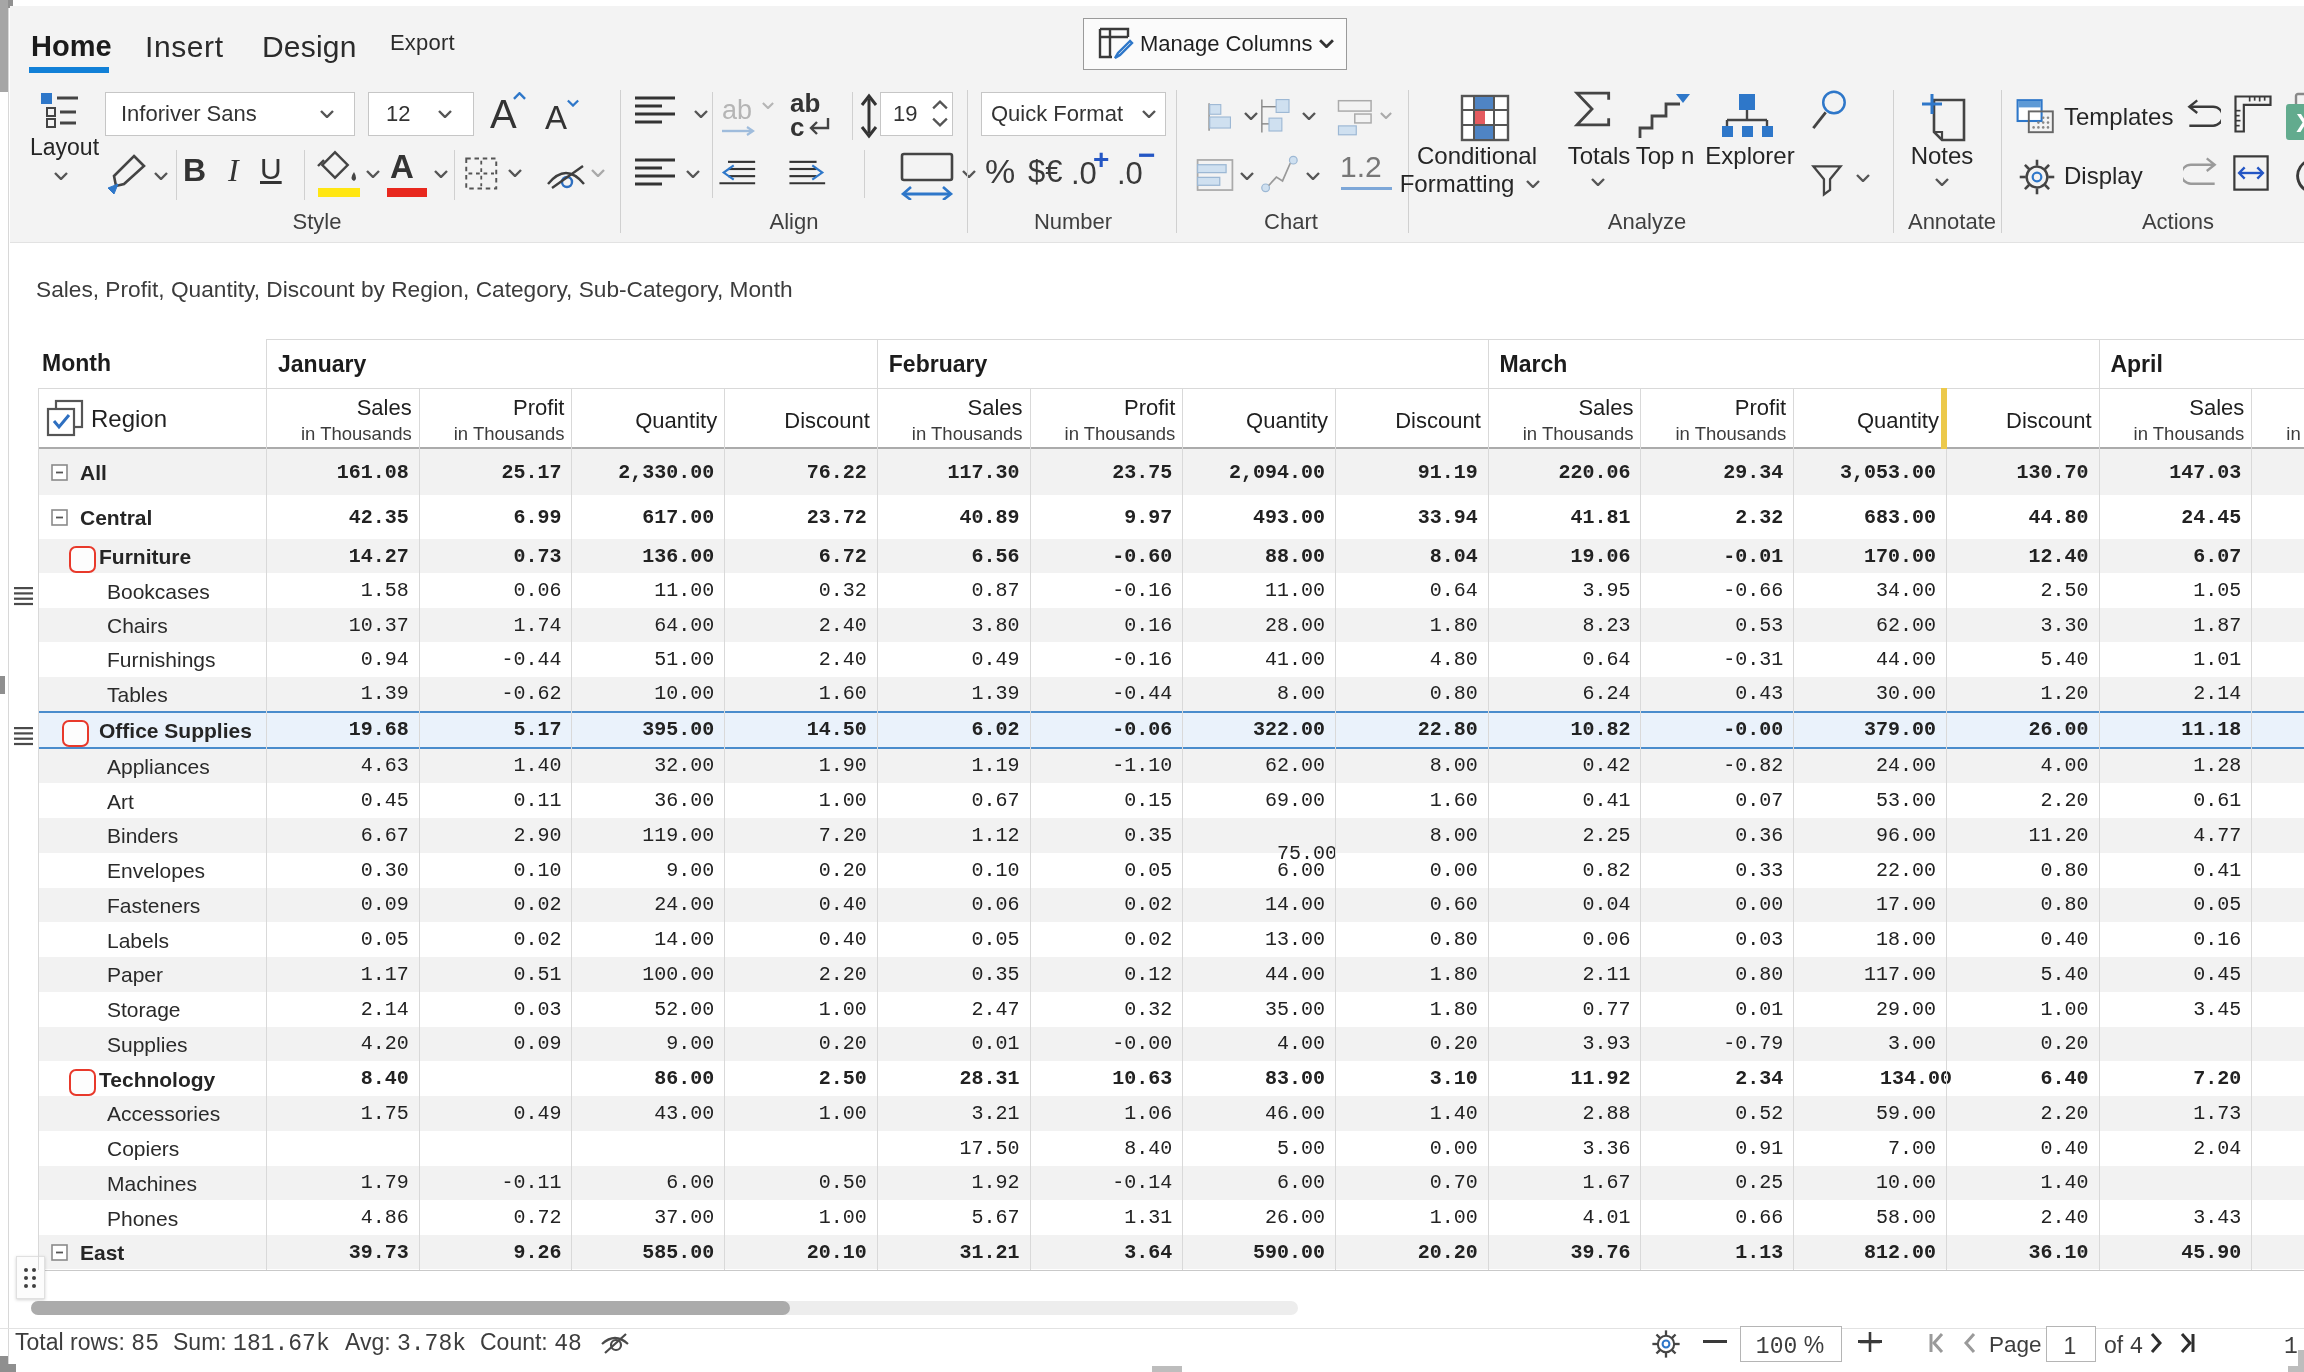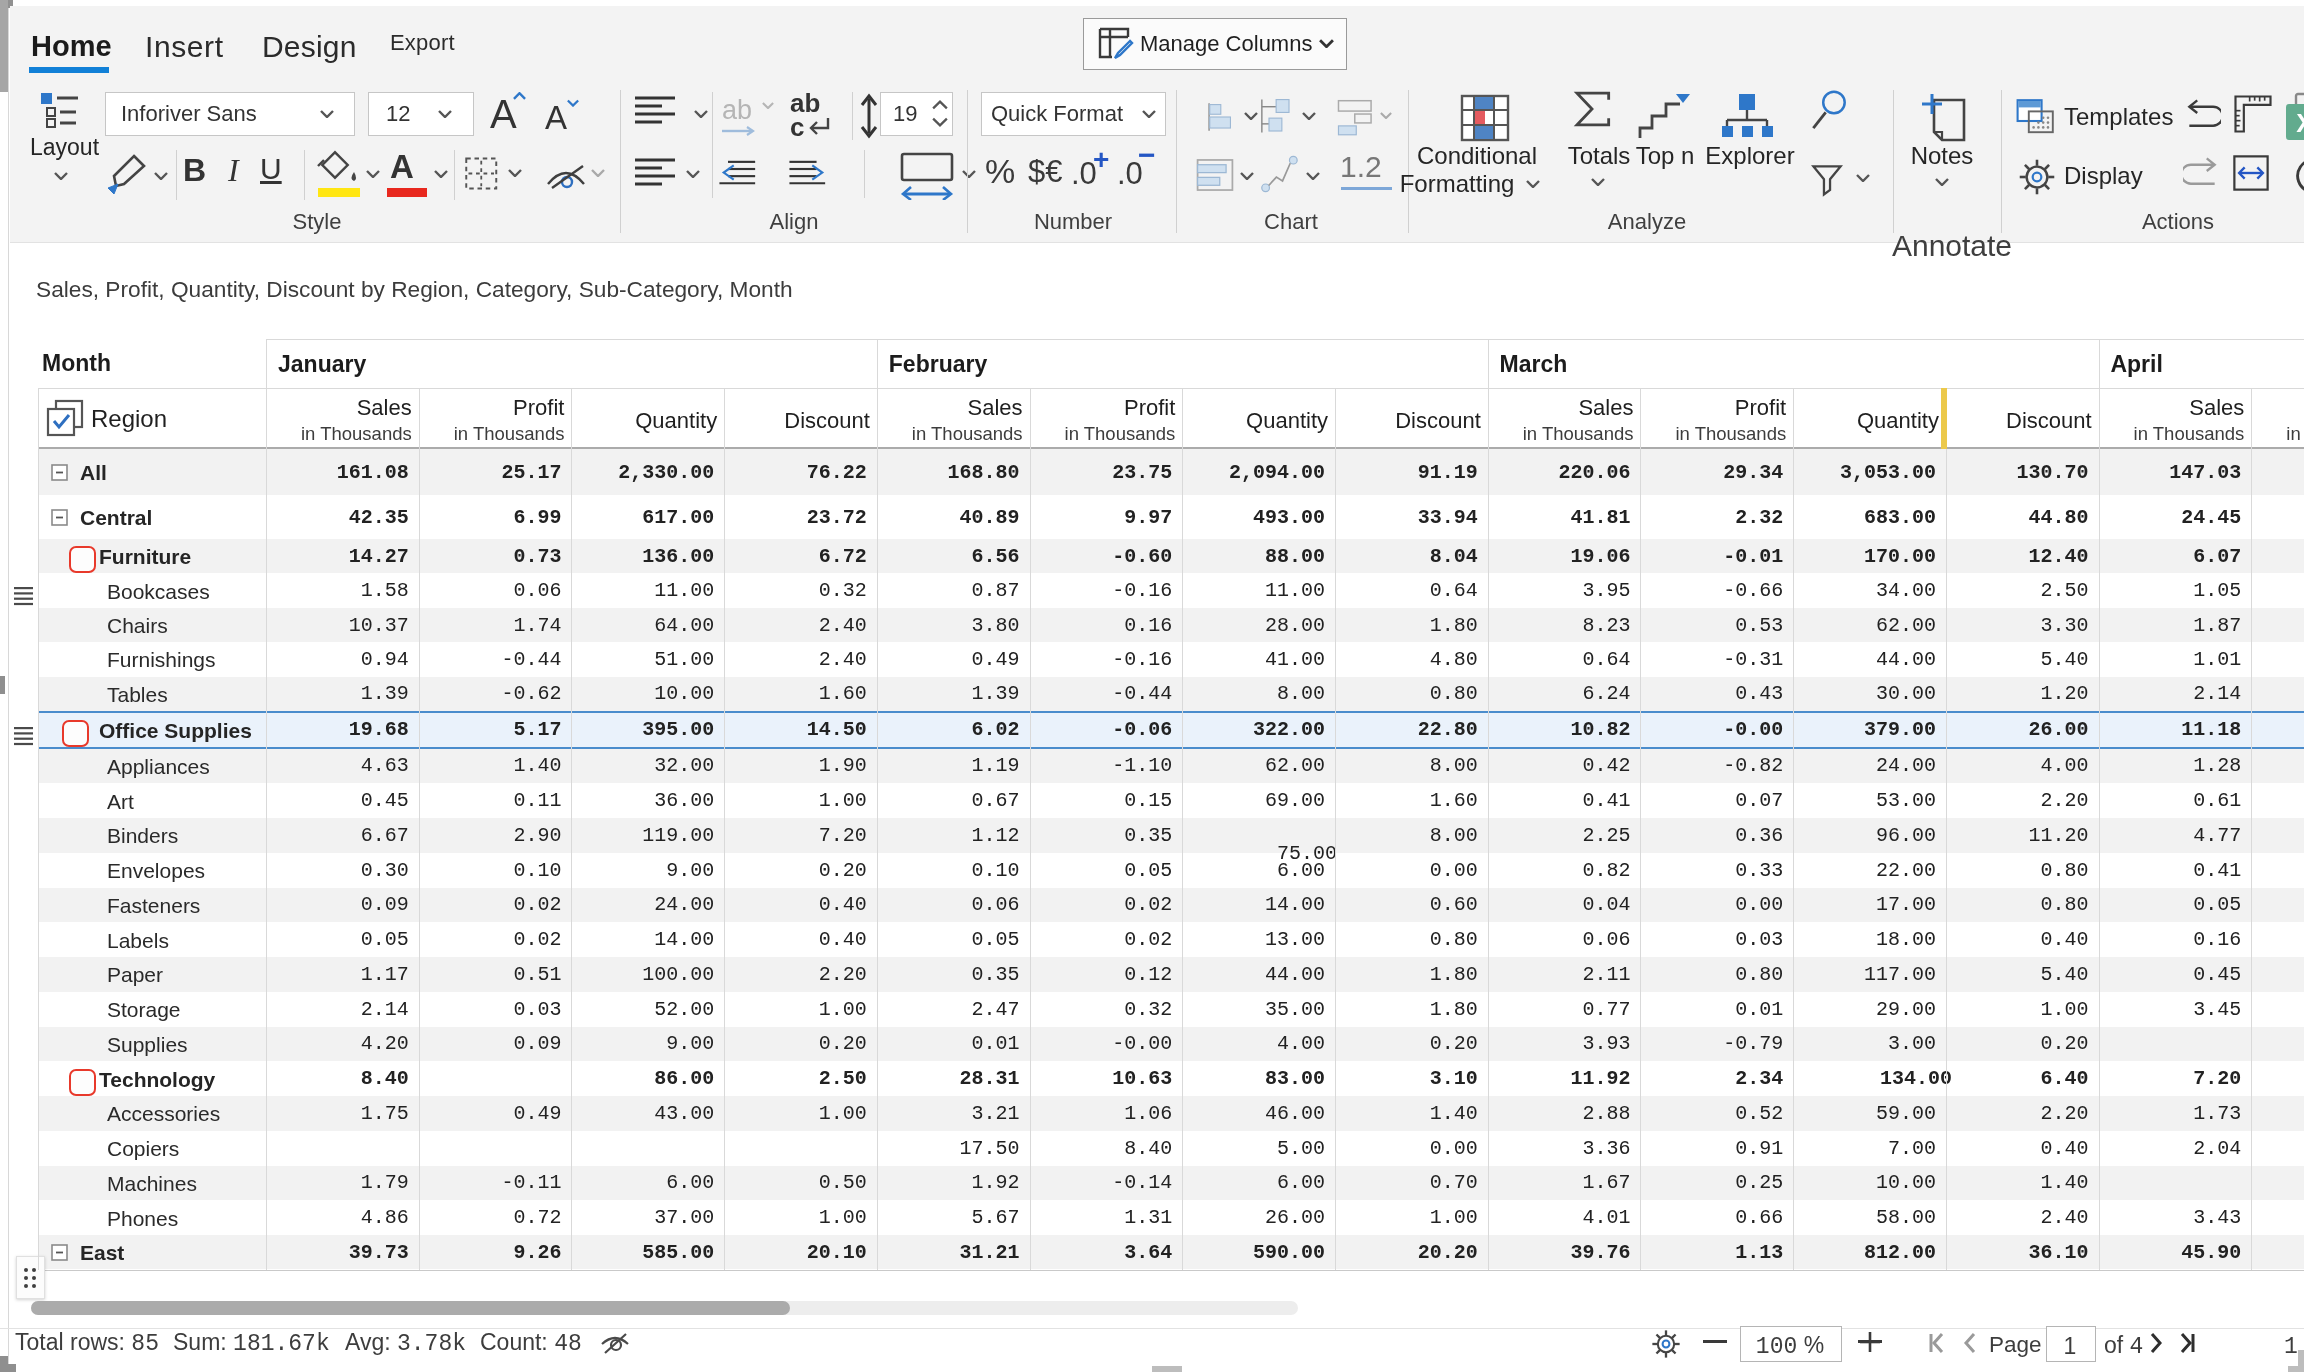--- a/index.html
+++ b/index.html
@@ -283,21 +283,21 @@
 <svg class="a" style="left:1920px;top:92px" width="48" height="50" viewBox="0 0 48 50">
 <path d="M14 8 L44 8 L44 48 L22 48 L14 40 Z" fill="none" stroke="#444" stroke-width="2.6"></path>
 <path d="M22 48 L22 40 L14 40" fill="none" stroke="#444" stroke-width="2.2"></path>
 <line x1="12" y1="2" x2="12" y2="22" stroke="#2e77c9" stroke-width="3"></line>
 <line x1="2" y1="12" x2="22" y2="12" stroke="#2e77c9" stroke-width="3"></line>
   </svg>
 <div class="a" style="left:1900px;top:142px;width:84px;text-align:center;font-size:24px;">Notes</div>
 <svg class="a" style="left:1935px;top:178px" width="14" height="8" viewBox="0 0 14 8">
     <polyline points="1,1 7,7 13,1" fill="none" stroke="#555" stroke-width="2.4"></polyline>
   </svg>
-<div class="a" style="left:1852px;top:209px;width:200px;text-align:center;font-size:30px;color:#3f3f3f;margin-top:20px;">Annotate</div>
+<div class="a" style="left:1852px;top:209px;width:200px;text-align:center;font-size:22px;color:#3f3f3f;">Annotate</div>
 <div class="a" style="left:2001px;top:90px;width:1px;height:143px;background:#d0d0d0"></div>
 <svg class="a" style="left:2016px;top:98px" width="40" height="38" viewBox="0 0 50 46">
 <rect x="2" y="2" width="30" height="26" fill="#fff" stroke="#2e77c9" stroke-width="2.6"></rect>
 <rect x="3" y="3" width="28" height="8" fill="#5e9ad6"></rect>
 <rect x="16" y="16" width="30" height="26" fill="none" stroke="#666" stroke-width="2.4"></rect>
 <g fill="#888">
 <circle cx="22" cy="36" r="1.6"></circle>
       <circle cx="28" cy="36" r="1.6"></circle>
       <circle cx="34" cy="36" r="1.6"></circle>
       <circle cx="40" cy="36" r="1.6"></circle>
@@ -427,21 +427,21 @@
 <div class="a" style="left:38px;top:449px;width:2266px;height:46px;background:#f2f2f2"></div>
 <svg class="a" style="left:51px;top:463.5px" width="17" height="17" viewBox="0 0 17 17">
 <rect x="1" y="1" width="15" height="15" fill="#fff" stroke="#8a8a8a" stroke-width="1.6"></rect>
 <line x1="5" y1="8.5" x2="12" y2="8.5" stroke="#555" stroke-width="1.8"></line>
   </svg>
 <div class="a" style="left:80px;top:462px;font-size:21px;font-weight:700;line-height:21px;">All</div>
 <div class="cell" style="left:266px;top:462.5px;width:142.72px;font-weight:700;line-height:20px;">161.08</div>
 <div class="cell" style="left:418.72px;top:462.5px;width:142.72px;font-weight:700;line-height:20px;">25.17</div>
 <div class="cell" style="left:571.44px;top:462.5px;width:142.72px;font-weight:700;line-height:20px;">2,330.00</div>
 <div class="cell" style="left:724.16px;top:462.5px;width:142.72px;font-weight:700;line-height:20px;">76.22</div>
-<div class="cell" style="left:876.88px;top:462.5px;width:142.72px;font-weight:700;line-height:20px;">168.80</div>
+<div class="cell" style="left:876.88px;top:462.5px;width:142.72px;font-weight:700;line-height:20px;">117.30</div>
 <div class="cell" style="left:1029.6px;top:462.5px;width:142.72px;font-weight:700;line-height:20px;">23.75</div>
 <div class="cell" style="left:1182.32px;top:462.5px;width:142.72px;font-weight:700;line-height:20px;">2,094.00</div>
 <div class="cell" style="left:1335.04px;top:462.5px;width:142.72px;font-weight:700;line-height:20px;">91.19</div>
 <div class="cell" style="left:1487.76px;top:462.5px;width:142.72px;font-weight:700;line-height:20px;">220.06</div>
 <div class="cell" style="left:1640.48px;top:462.5px;width:142.72px;font-weight:700;line-height:20px;">29.34</div>
 <div class="cell" style="left:1793.2px;top:462.5px;width:142.72px;font-weight:700;line-height:20px;">3,053.00</div>
 <div class="cell" style="left:1945.92px;top:462.5px;width:142.72px;font-weight:700;line-height:20px;">130.70</div>
 <div class="cell" style="left:2098.64px;top:462.5px;width:142.72px;font-weight:700;line-height:20px;">147.03</div>
 <svg class="a" style="left:51px;top:508.5px" width="17" height="17" viewBox="0 0 17 17">
 <rect x="1" y="1" width="15" height="15" fill="#fff" stroke="#8a8a8a" stroke-width="1.6"></rect>

